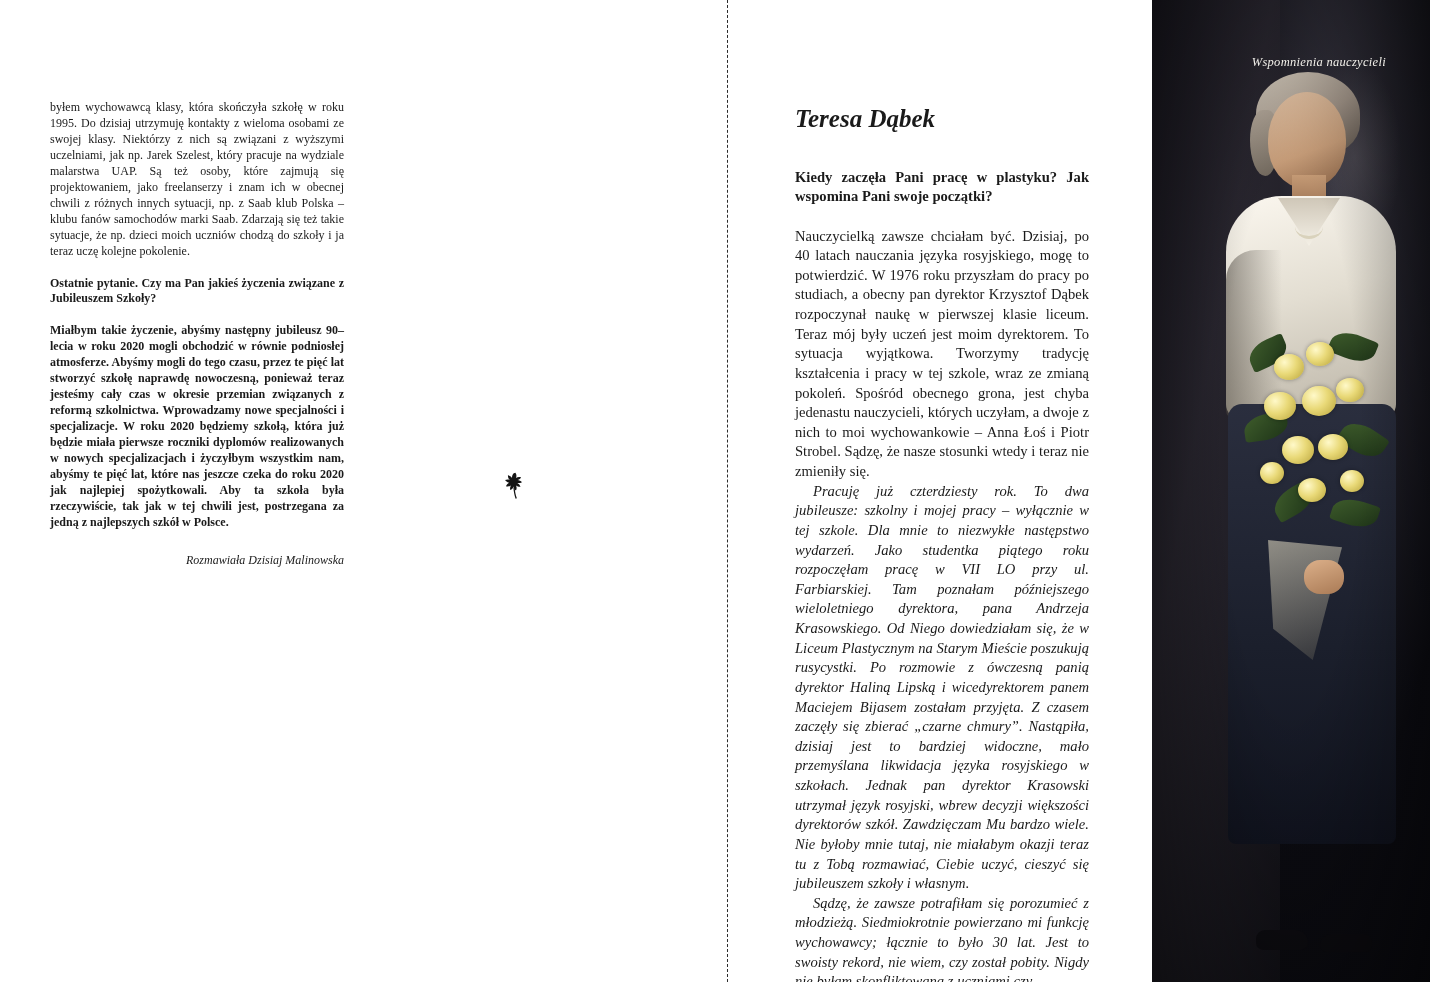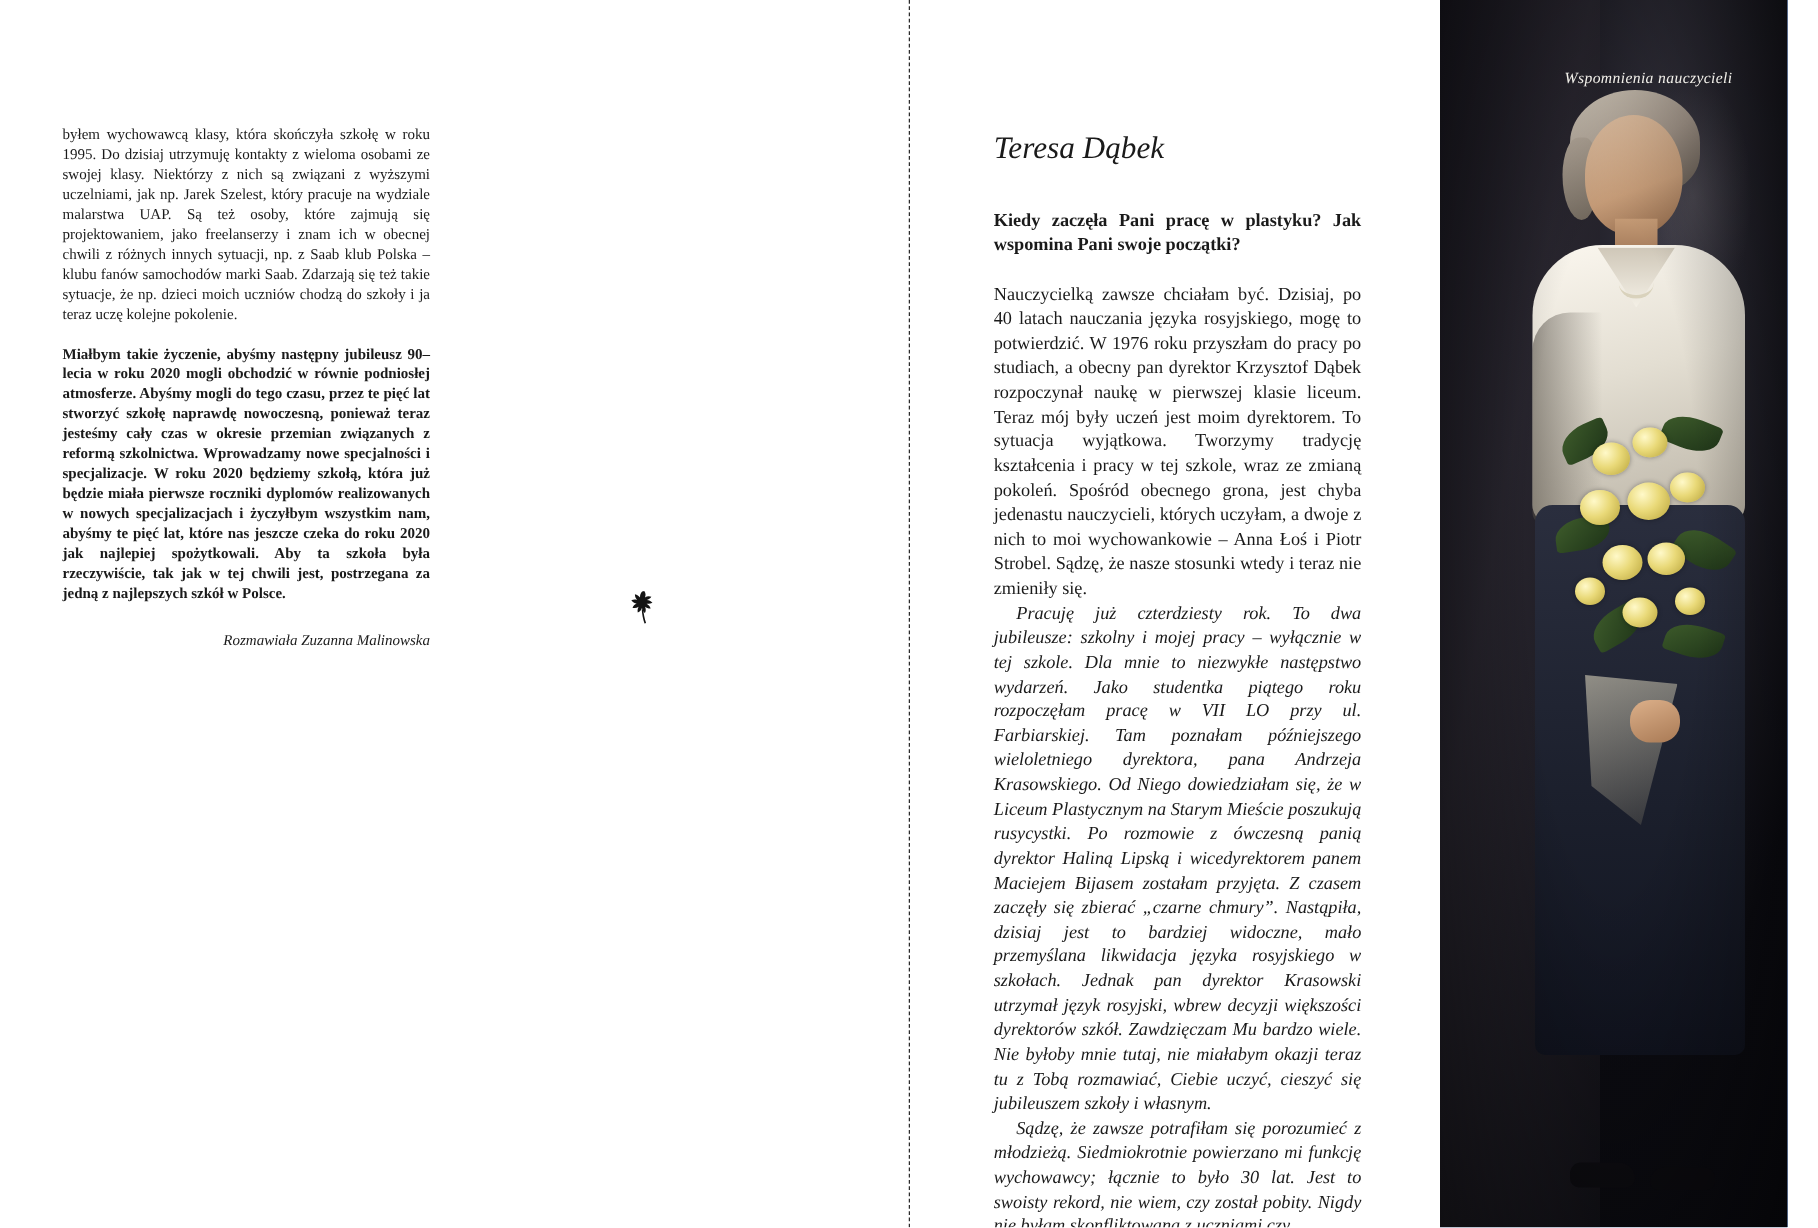--- a/index.html
+++ b/index.html
@@ -76,21 +76,21 @@
     font-size: 25px;
     line-height: 1.22;
     font-weight: bold;
     letter-spacing: 0.1px;
     margin: 0 0 4px 0;
   }
   .article-subtitle {
     font-size: 25px;
     line-height: 1.2;
     font-style: italic;
-    font-weight: normal;
+    font-weight: bold;
     margin: 0 0 34px 0;
   }
   .question {
     font-weight: bold;
     margin: 0 0 20px 0;
     line-height: 1.32;
   }
   .right-col p.body {
     margin: 0;
   }
@@ -100,21 +100,21 @@
   }
 
   
   .photo {
     position: absolute;
     left: 1152px;
     top: 0;
     width: 278px;
     height: 982px;
     overflow: hidden;
-    background: #3b82f6;
+    background: #701a75;
   }
   .photo-bg {
     position: absolute;
     inset: 0;
     background:
       radial-gradient(ellipse at 66% 18%, rgba(60,58,70,0.85) 0%, rgba(12,12,18,0.95) 55%),
       linear-gradient(180deg, #15141b 0%, #0b0b11 40%, #07070c 100%);
   }
   .photo-curtain {
     position: absolute;
@@ -254,22 +254,23 @@
     white-space: nowrap;
   }
 </style>
 </head>
 <body>
 
 <div class="page">
 
   <div class="left-col">
     <p>byłem wychowawcą klasy, która skończyła szkołę w roku 1995. Do dzisiaj utrzymuję kontakty z wieloma osobami ze swojej klasy. Niektórzy z nich są związani z wyższymi uczelniami, jak np. Jarek Szelest, który pracuje na wydziale malarstwa UAP. Są też osoby, które zajmują się projektowaniem, jako freelanserzy i znam ich w obecnej chwili z różnych innych sytuacji, np. z Saab klub Polska – klubu fanów samochodów marki Saab. Zdarzają się też takie sytuacje, że np. dzieci moich uczniów chodzą do szkoły i ja teraz uczę kolejne pokolenie.</p>
+    <p class="gap bold">Ostatnie pytanie. Czy ma Pan jakieś życzenia związane z Jubileuszem Szkoły?</p>
     <p class="gap">Miałbym takie życzenie, abyśmy następny jubileusz 90–lecia w roku 2020 mogli obchodzić w równie podniosłej atmosferze. Abyśmy mogli do tego czasu, przez te pięć lat stworzyć szkołę naprawdę nowoczesną, ponieważ teraz jesteśmy cały czas w okresie przemian związanych z reformą szkolnictwa. Wprowadzamy nowe specjalności i specjalizacje. W roku 2020 będziemy szkołą, która już będzie miała pierwsze roczniki dyplomów realizowanych w nowych specjalizacjach i życzyłbym wszystkim nam, abyśmy te pięć lat, które nas jeszcze czeka do roku 2020 jak najlepiej spożytkowali. Aby ta szkoła była rzeczywiście, tak jak w tej chwili jest, postrzegana za jedną z najlepszych szkół w Polsce.</p>
-    <p class="signature">Rozmawiała Zuzanna Malinowska</p>
+    <p class="signature">Rozmawiała Dzisiaj Malinowska</p>
   </div>
 
   <div class="ornament">
     <svg viewBox="0 0 40 40" width="34" height="34" aria-hidden="true">
       <path fill="currentColor" d="M20.5 3.2c1.6 2.1 1.4 4.3.6 6.2 1.9-1.3 4-1.6 6.1-.7-1.2 1.6-2.7 2.5-4.3 3 2.1.2 4 1 5.3 2.7-1.9 1-3.8 1.2-5.5.8 1.8 1 3.2 2.5 3.8 4.6-2.1.1-3.9-.6-5.3-1.7.9 1.9 1 4-.1 6-1.6-1.4-2.5-3.1-2.8-4.8-.6 1.9-1.9 3.5-3.9 4.3-.5-2.1-.1-4 .8-5.5-1.7 1.1-3.7 1.5-5.8.9.9-1.9 2.3-3.2 3.9-3.9-2-.3-3.8-1.3-5-3.2 2-.8 3.9-.8 5.6-.2-1.4-1.4-2.3-3.2-2.2-5.4 2.1.5 3.7 1.6 4.8 3-.1-2 .5-4 2-5.5z"></path>
       <path fill="currentColor" d="M19.6 20.5c.3 4.3 1.1 8.6 2.6 12.8l-1.5.5c-1.5-4.3-2.3-8.7-2.6-13.1z"></path>
     </svg>
   </div>
 
   <div class="fold"></div>

